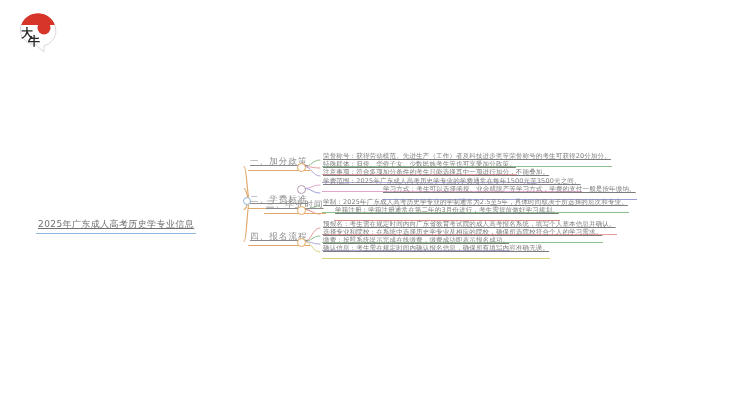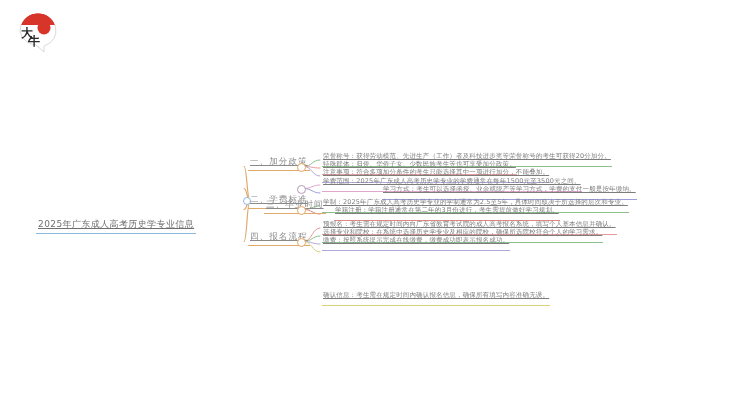--- a/index.html
+++ b/index.html
@@ -83,15 +83,15 @@
       <div class="node leaf" style="left: 340px; top: 185px; border-bottom-color: rgb(155, 157, 219); margin-left: 42px;">学习方式：考生可以选择函授、业余或脱产等学习方式，学费的支付一般是按年缴纳。</div>
       <div class="node branch-label" style="left: 264px; top: 198.5px; border-bottom-color: rgb(224, 169, 109);">三、毕业时间</div>
       <div class="dot" style="left: 296.5px; top: 205.5px; width: 7px; height: 7px; border: 1px solid rgb(232, 164, 92);"></div>
       <div class="node leaf" style="left: 322px; top: 198px; border-bottom-color: rgb(140, 192, 140);">学制：2025年广东成人高考历史学专业的学制通常为2.5至5年，具体时间取决于所选择的层次和专业。</div>
       <div class="node leaf" style="left: 322px; top: 206px; border-bottom-color: rgb(224, 135, 135); margin-left: 12px;">学籍注册：学籍注册通常在第二年的3月份进行，考生需提前做好学习规划。</div>
       <div class="node branch-label" style="left: 248px; top: 230.5px; border-bottom-color: rgb(224, 169, 109);">四、报名流程</div>
       <div class="dot" style="left: 296.5px; top: 237.5px; width: 7px; height: 7px; border: 1px solid rgb(232, 164, 92);"></div>
       <div class="node leaf" style="left: 322px; top: 220px; border-bottom-color: rgb(231, 155, 155);">预报名：考生需在规定时间内向广东省教育考试院的成人高考报名系统，填写个人基本信息并确认。</div>
       <div class="node leaf" style="left: 322px; top: 228px; border-bottom-color: rgb(140, 192, 140);">选择专业和院校：在系统中选择历史学专业及相应的院校，确保所选院校符合个人的学习需求。</div>
       <div class="node leaf" style="left: 322px; top: 236px; border-bottom-color: rgb(179, 166, 217); text-align: center;">缴费：按照系统提示完成在线缴费，缴费成功即表示报名成功。</div>
-      <div class="node leaf" style="left: 322px; top: 244px; border-bottom-color: rgb(216, 208, 122); margin-top: 47px;">确认信息：考生需在规定时间内确认报名信息，确保所有填写内容准确无误。</div>
+      <div class="node leaf" style="left: 322px; top: 244px; border-bottom-color: rgb(216, 208, 122);">确认信息：考生需在规定时间内确认报名信息，确保所有填写内容准确无误。</div>
     </div>
 </div>
 
 </body></html>

